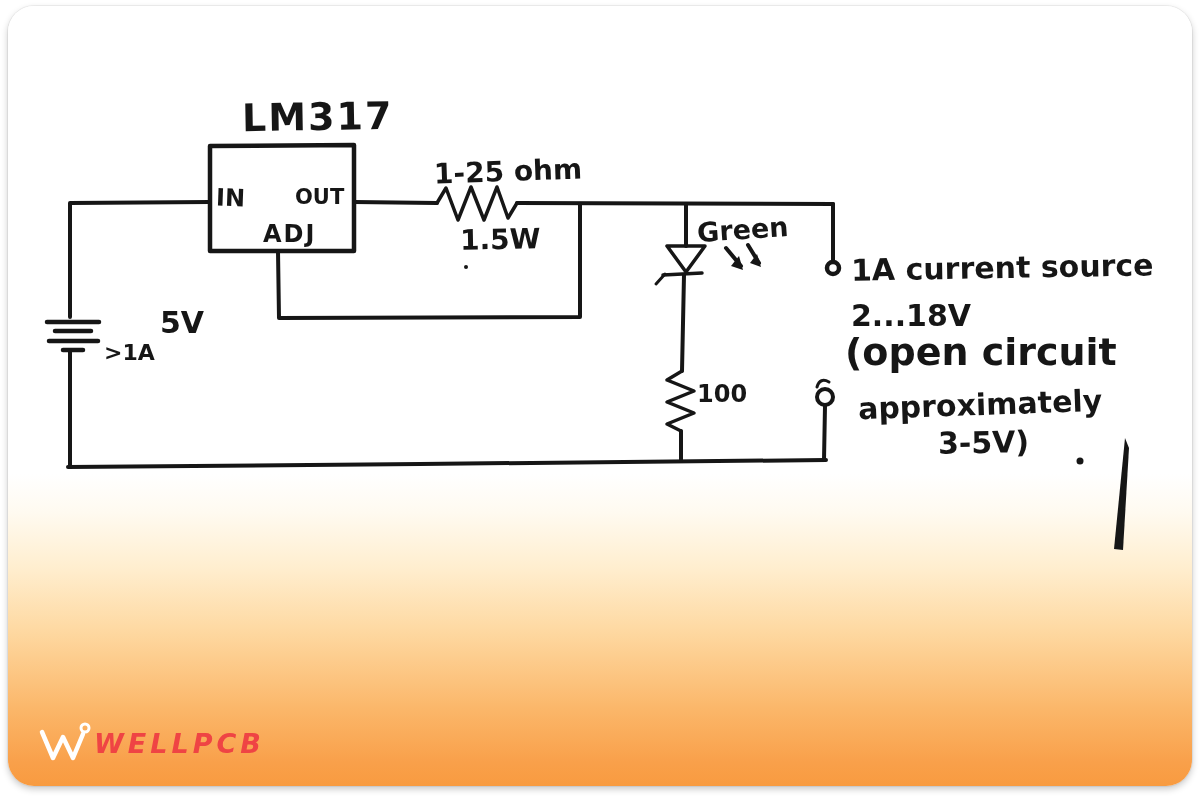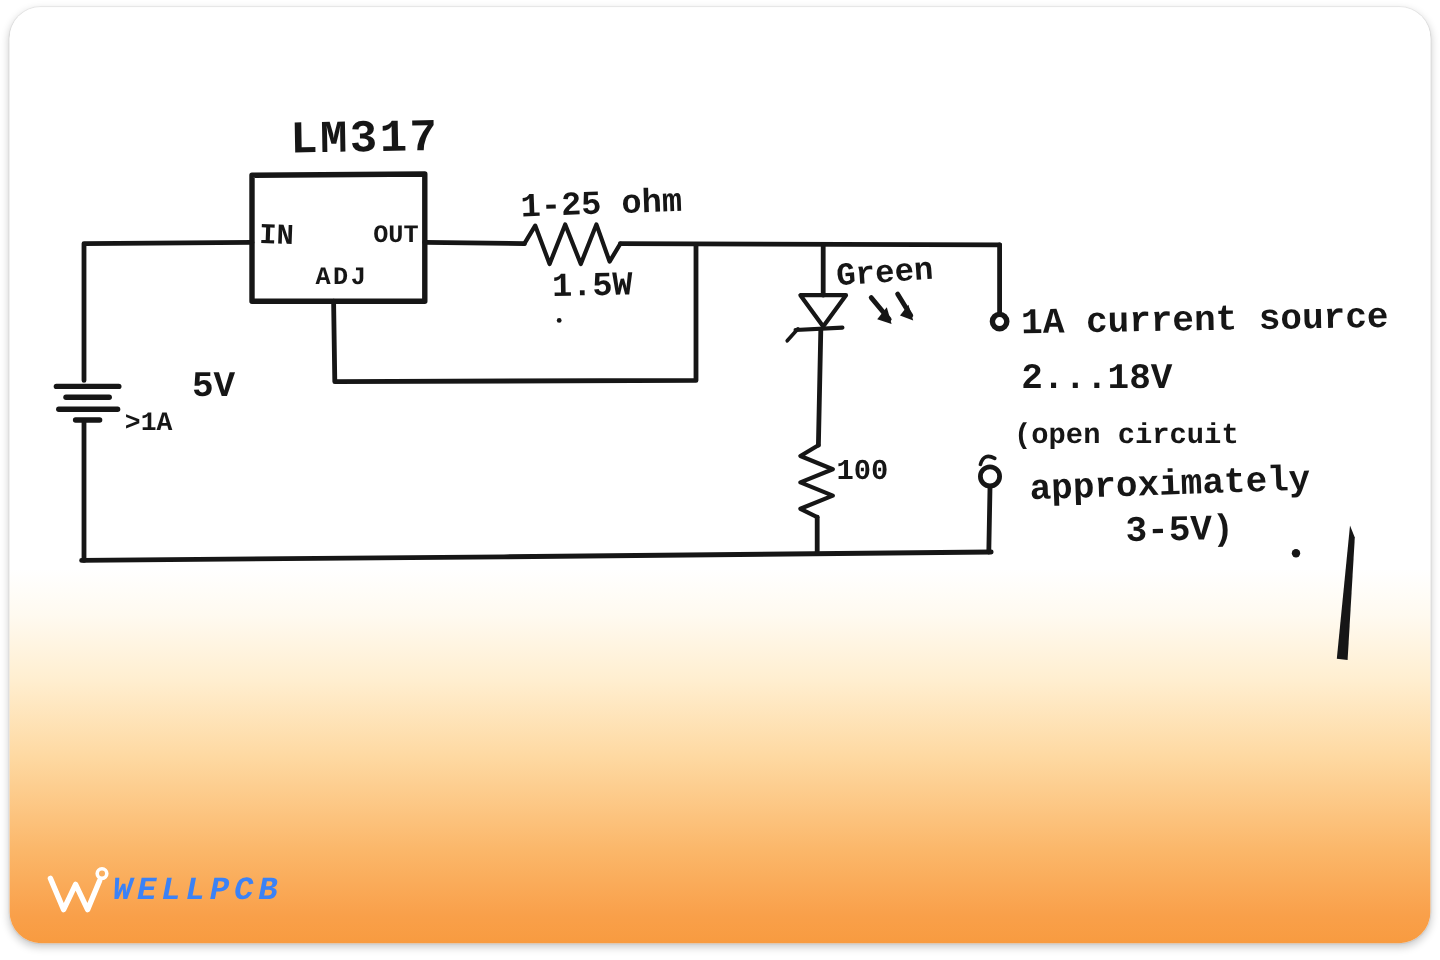--- a/index.html
+++ b/index.html
@@ -2,40 +2,40 @@
 <html><head>
 <meta charset="utf-8">
 <style>
   html,body{margin:0;padding:0;}
   .page{position:relative;width:1200px;height:800px;background:#ffffff;overflow:hidden;
         font-family:"DejaVu Sans",sans-serif;}
   .card{position:absolute;left:8px;top:6px;right:8px;bottom:14px;border-radius:26px;
         background:linear-gradient(180deg,#ffffff 0%,#ffffff 60%,#fffaf0 65%,#ffeecf 72%,
                    #fed9a2 80%,#fbb76a 90%,#f9a04a 97%,#f89b40 100%);
         box-shadow:0 3px 7px rgba(0,0,0,.22), 0 0 0 1px rgba(0,0,0,.05);}
-  .stage{position:absolute;left:0;top:0;width:1200px;height:771px;font-family:Liberation Mono, monospace;}
+  .stage{position:absolute;left:0;top:0;width:1200px;height:771px;}
   .stage svg{position:absolute;left:0;top:0;}
   .lbl{position:absolute;color:#161616;font-weight:700;white-space:nowrap;line-height:1;}
   .lm317   {left:242px;top:98px;font-size:38px;letter-spacing:2px;transform:rotate(-1deg);}
   .pin-in  {left:216px;top:186px;font-size:24px;transform:rotate(2deg);}
-  .pin-out {left:311px;top:187px;font-size:21px;}
-  .pin-adj {left:263px;top:222px;font-size:21px;letter-spacing:2px;}
+  .pin-out {left:295px;top:187px;font-size:21px;}
+  .pin-adj {left:263px;top:222px;font-size:24px;letter-spacing:2px;}
   .r1-val  {left:434px;top:158px;font-size:28px;transform:rotate(-2deg);}
   .r1-pow  {left:460px;top:226px;font-size:28px;transform:rotate(-1deg);}
   .led-lbl {left:697px;top:216px;font-size:27px;transform:rotate(-4deg);}
   .bat-v   {left:112px;top:308px;font-size:30px;margin-left:48px;}
   .bat-a   {left:104px;top:342px;font-size:22px;}
   .r2-val  {left:697px;top:382px;font-size:24px;}
   .n1{left:851px;top:253px;font-size:30px;transform:rotate(-1deg);}
   .n2{left:851px;top:301px;font-size:30px;}
-  .n3{left:845px;top:352px;font-size:24px;}
+  .n3{left:845px;top:333px;font-size:38px;}
   .n4{left:858px;top:390px;font-size:30px;transform:rotate(-2deg);}
   .n5{left:938px;top:428px;font-size:30px;transform:rotate(-1deg);}
   .brand-text{position:absolute;left:94px;top:728px;font-size:27px;font-weight:700;
-        font-style:italic;color:#3b82f6;letter-spacing:4px;}
+        font-style:italic;color:#ef4444;letter-spacing:4px;}
 </style>
 </head>
 <body>
 
 <div class="page">
   <div class="card"></div>
 
   <div class="stage">
 
     <svg width="1200" height="800" viewBox="0 0 1200 800">

